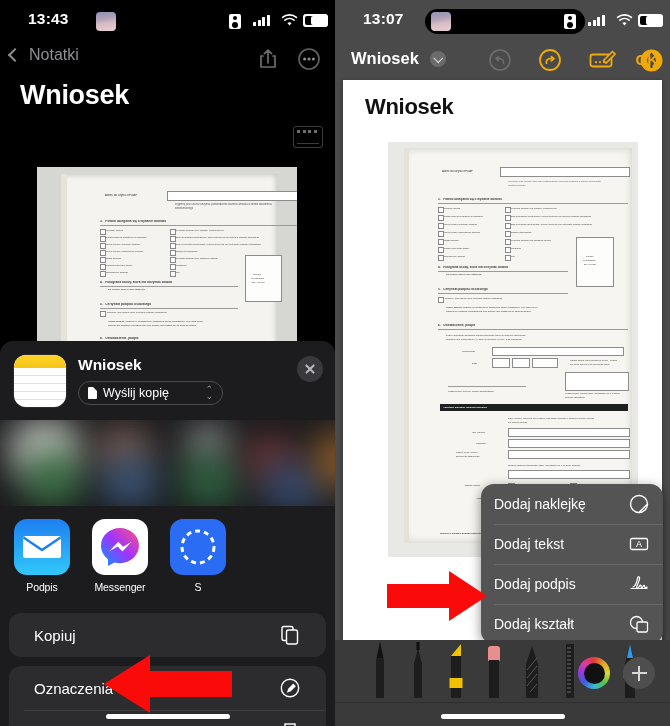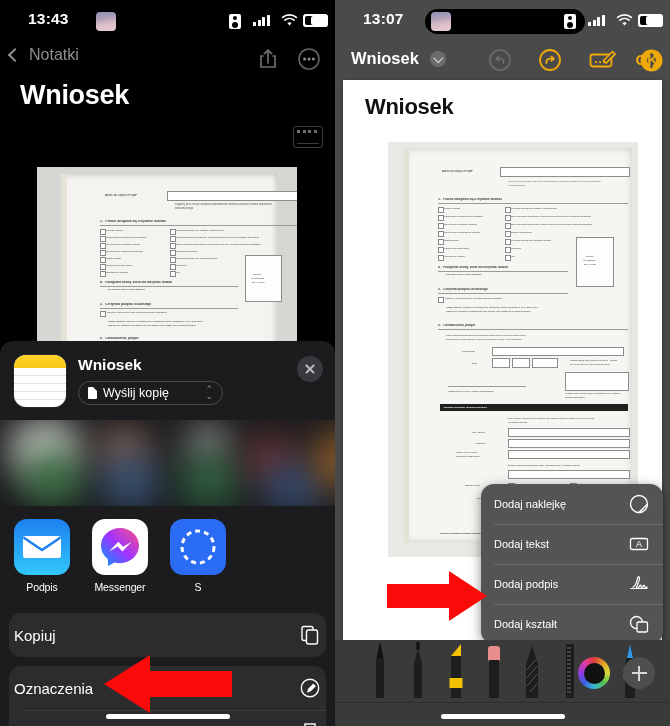--- a/index.html
+++ b/index.html
@@ -74,21 +74,21 @@
   .contacts{position:absolute;left:0;right:0;top:79px;height:86px;background:#1c1c1e;overflow:hidden;}
   .blurblob{position:absolute;border-radius:50%;filter:blur(17px);opacity:.85;}
 
   .apps{position:absolute;left:0;right:0;top:178px;height:88px;display:flex;align-items:flex-start;padding-left:14px;gap:22px;}
   .app{width:56px;text-align:center;}
   .app .ic{width:56px;height:56px;border-radius:13px;overflow:hidden;position:relative;}
   .app .nm{color:#fff;font-size:10.5px;margin-top:6px;letter-spacing:-.1px;}
 
   .acts{position:absolute;left:9px;right:9px;top:272px;}
   .actgrp{background:#2c2c2e;border-radius:12px;overflow:hidden;margin-bottom:9px;}
-  .act{height:44px;display:flex;align-items:center;padding:0 5px;position:relative;}
+  .act{height:44px;display:flex;align-items:center;padding:0 25px;position:relative;}
   .act .t{color:#fff;font-size:15px;flex:1;}
   .act .i{width:22px;height:22px;}
   .act + .act:before{content:"";position:absolute;left:15px;right:0;top:0;height:.5px;background:#3c3c3e;}
 
   .homebar{position:absolute;left:50%;transform:translateX(-50%);bottom:7px;width:124px;height:5px;border-radius:3px;background:#fff;}
 
   
   .rnav{position:relative;height:40px;background:#4a4a4a;}
   .rtitle{position:absolute;left:16px;top:9px;color:#fff;font-size:16.5px;font-weight:bold;}
   .rtitle .cc{display:inline-flex;width:16px;height:16px;border-radius:50%;background:#6b6b6b;align-items:center;justify-content:center;vertical-align:2px;margin-left:7px;}
@@ -96,21 +96,21 @@
   .rnav .tbtn{position:absolute;top:7px;height:26px;display:flex;align-items:center;justify-content:center;}
   .okbtn{position:absolute;right:12px;top:11px;color:#f0a90a;font-size:15px;font-weight:bold;}
 
   .docpane{position:absolute;left:8px;top:80px;right:8px;height:580px;background:#fff;box-shadow:0 1px 4px rgba(0,0,0,.4);overflow:hidden;}
   .docpane .dt{position:absolute;left:22px;top:14px;color:#111;font-size:22px;font-weight:bold;letter-spacing:-.3px;}
   .rscan{position:absolute;left:45px;top:62px;width:250px;height:415px;background:#e8e8e4;overflow:hidden;}
 
   
   .popup{position:absolute;right:7px;bottom:82px;width:182px;background:#545454;border-radius:13px;overflow:hidden;box-shadow:0 3px 12px rgba(0,0,0,.45);}
   .pitem{height:40px;display:flex;align-items:center;padding:0 13px;position:relative;}
-  .pitem .t{color:#fff;font-size:11px;flex:1;}
+  .pitem .t{color:#fff;font-size:14px;flex:1;}
   .pitem .i{width:22px;height:22px;}
   .pitem + .pitem:before{content:"";position:absolute;left:13px;right:0;top:0;height:.5px;background:#6a6a6a;}
   .ptail{position:absolute;right:37px;bottom:73px;width:0;height:0;border-left:9px solid transparent;border-right:9px solid transparent;border-top:10px solid #545454;}
 
   .toolbar{position:absolute;left:0;right:0;bottom:0;height:86px;background:#3a3a3a;}
   .tools{position:absolute;left:6px;top:0;right:6px;height:62px;display:flex;align-items:flex-start;}
   .tool{position:relative;width:38px;height:62px;}
   .tbsep{position:absolute;left:0;right:0;top:62px;height:1px;background:#2e2e2e;}
   .colorwheel{position:absolute;left:243px;top:17px;width:32px;height:32px;border-radius:50%;
     background:conic-gradient(#e03a3a,#e0a32a,#d9d93a,#4fc24f,#3ab7d6,#3a5fe0,#8f3ae0,#e03aa8,#e03a3a);

